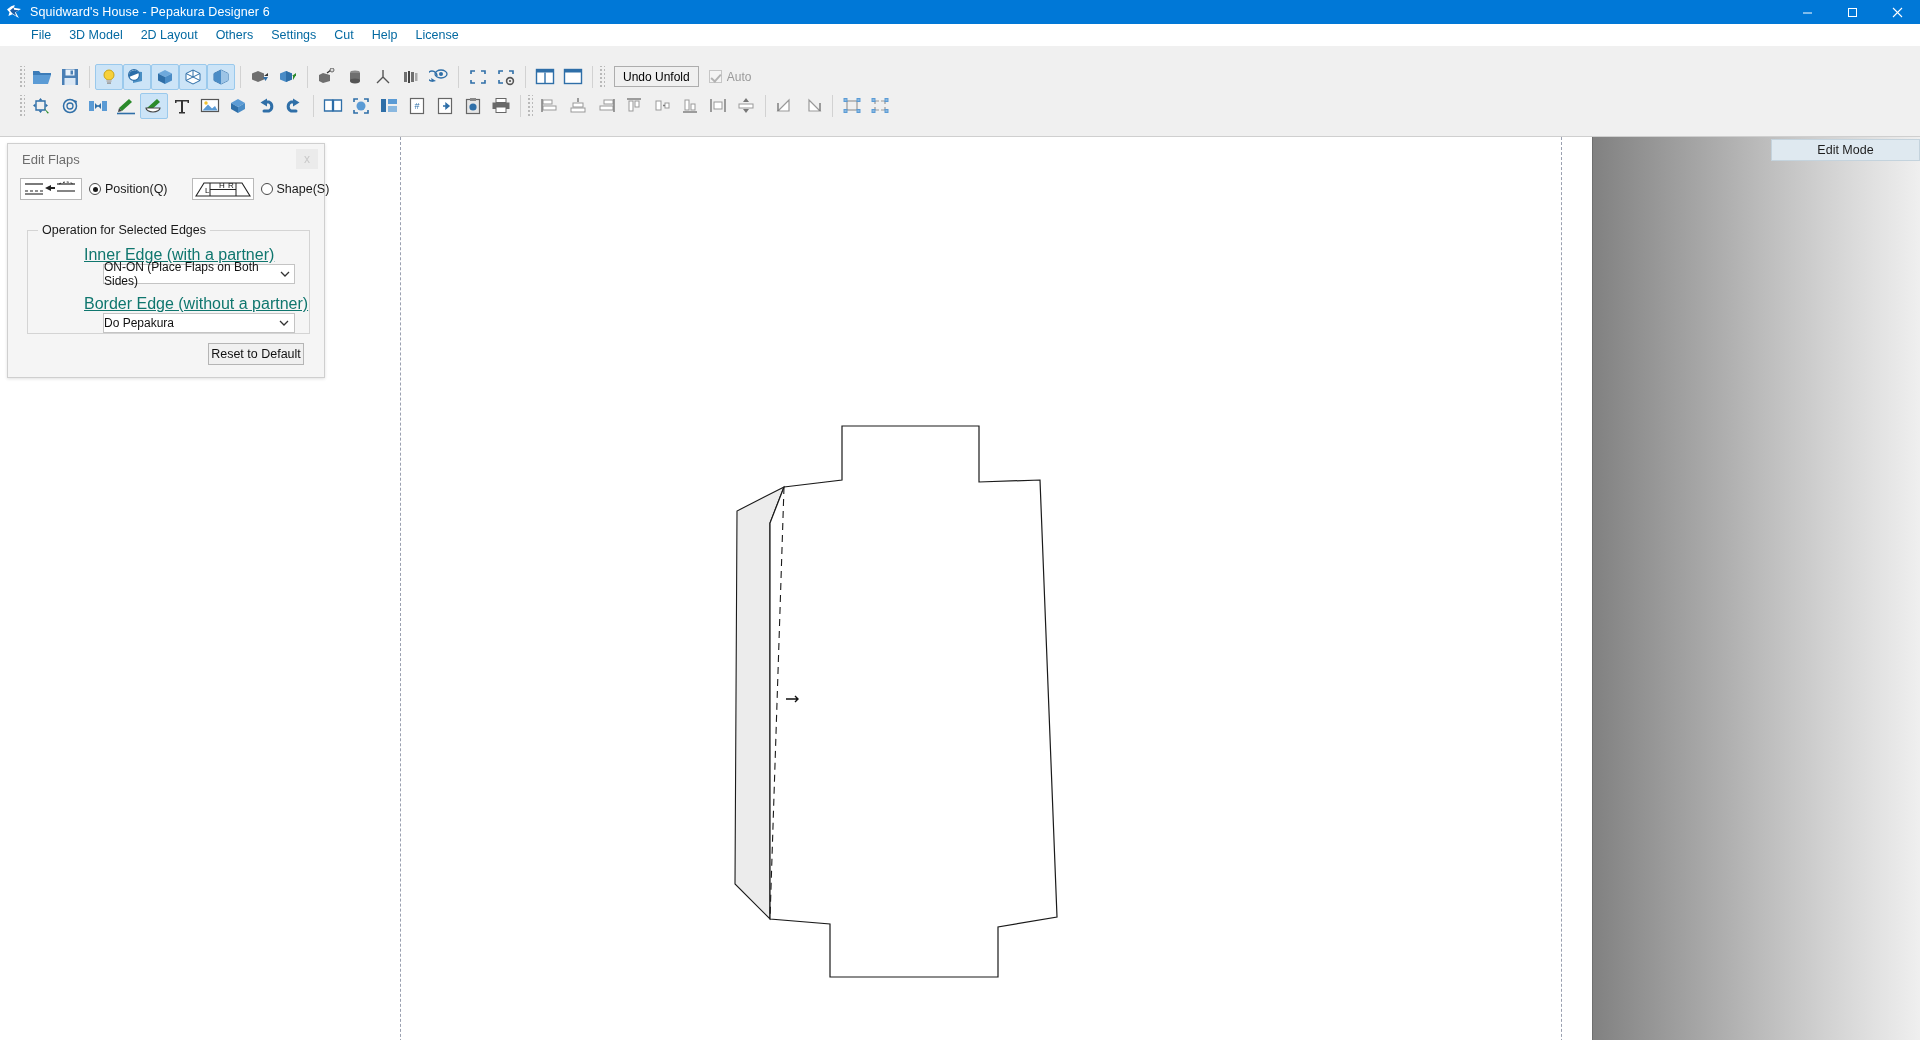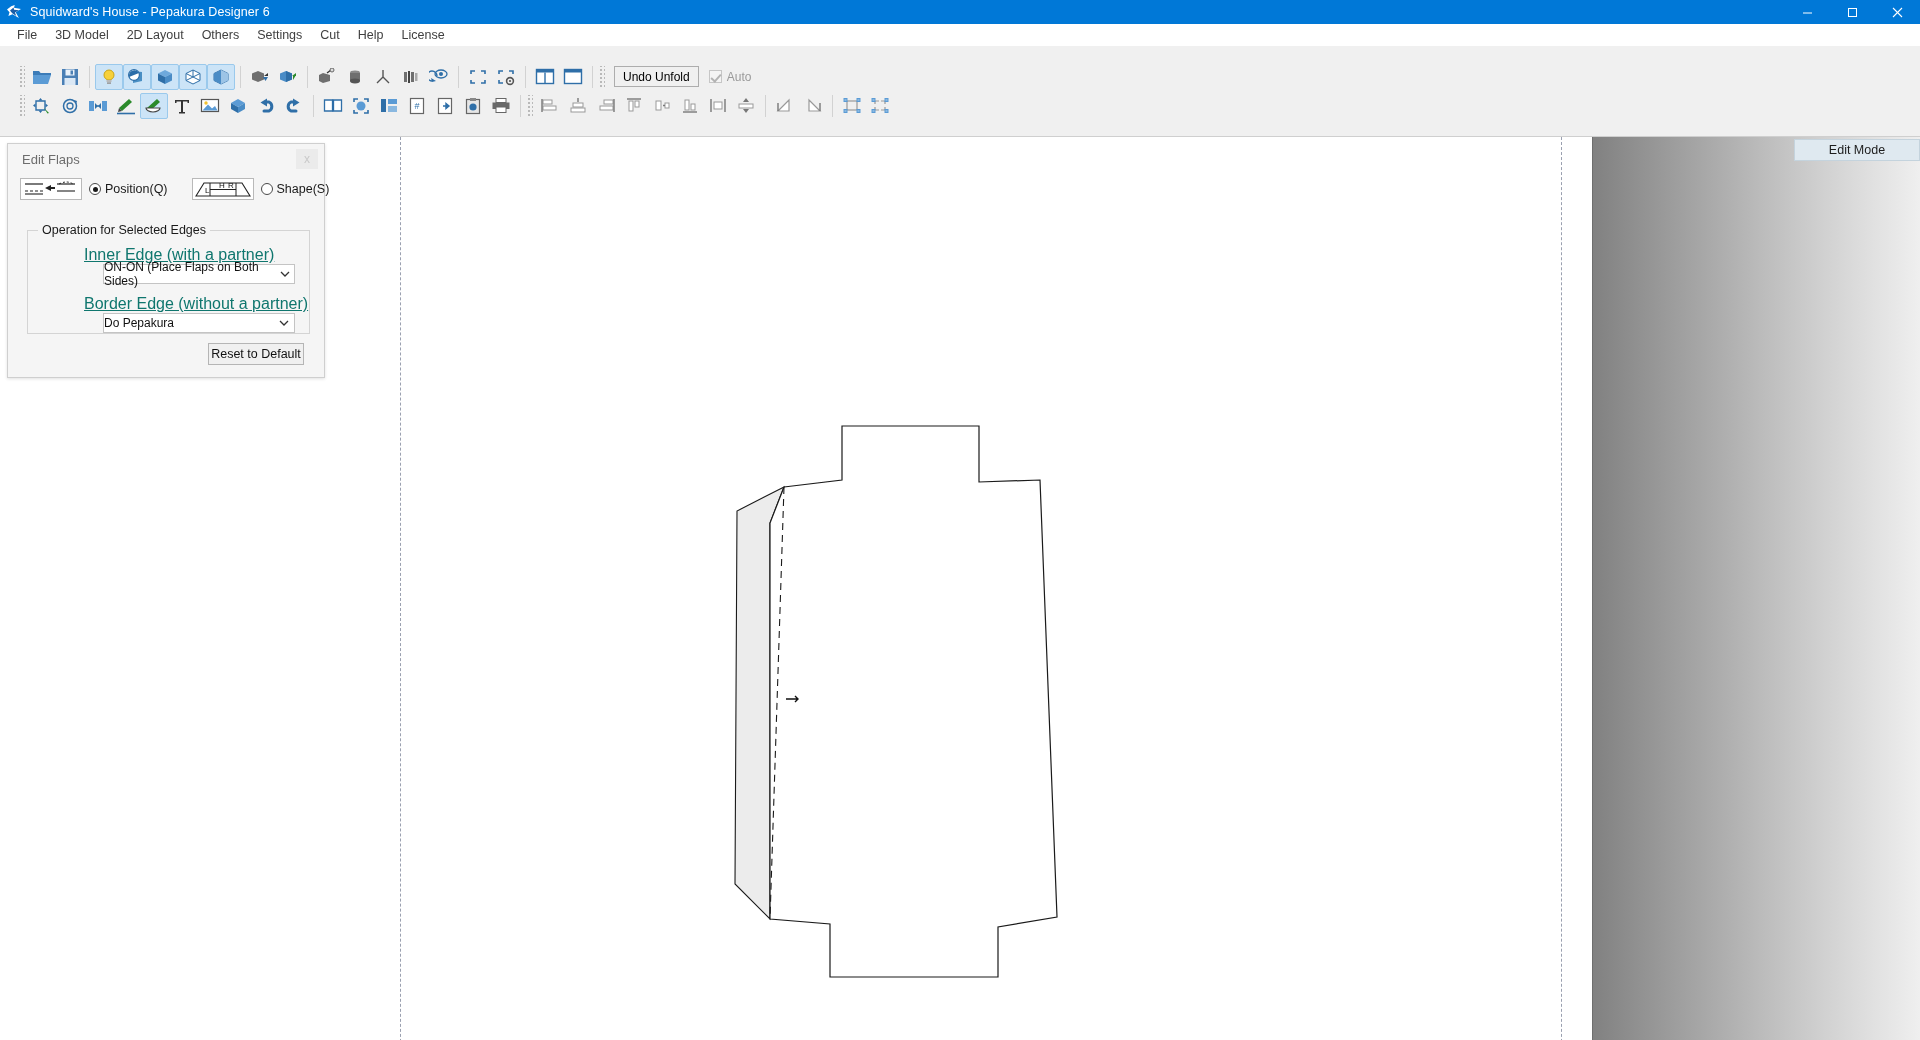--- a/index.html
+++ b/index.html
@@ -48,22 +48,22 @@
   }
   .win-btn svg { display: block; }
 
   
   #menubar {
     height: 22px;
     background: #ffffff;
     display: flex;
     align-items: center;
     font-size: 12.5px;
-    color: #404040;
-    padding-left: 8px;
+    color: #0369a1;
+    padding-left: 22px;
     user-select: none;
   }
   .menu-item { padding: 2px 9px; line-height: 16px; }
 
   
   #toolbars {
     background: #f0f0f0;
     border-bottom: 1px solid #cfcfcf;
     padding: 16px;
   }
@@ -163,21 +163,21 @@
   #panel-3d {
     position: absolute;
     top: 0; bottom: 0;
     left: 1592px; right: 0;
     background: linear-gradient(to right, #818181 0%, #9a9a9a 22%, #b4b4b4 45%, #cecece 68%, #e3e3e3 88%, #efefef 100%);
     border-left: 1px solid #6e6e6e;
   }
   #edit-mode-badge {
     position: absolute;
     top: 2px; right: 0;
-    width: 126px; height: 22px;
+    width: 149px; height: 22px;
     background: #dfe9f0;
     border: 1px solid #c4d3dd;
     color: #1d1d1d;
     font-size: 12.5px;
     display: flex; align-items: center; justify-content: center;
   }
 
   
   #edit-flaps {
     position: absolute;

